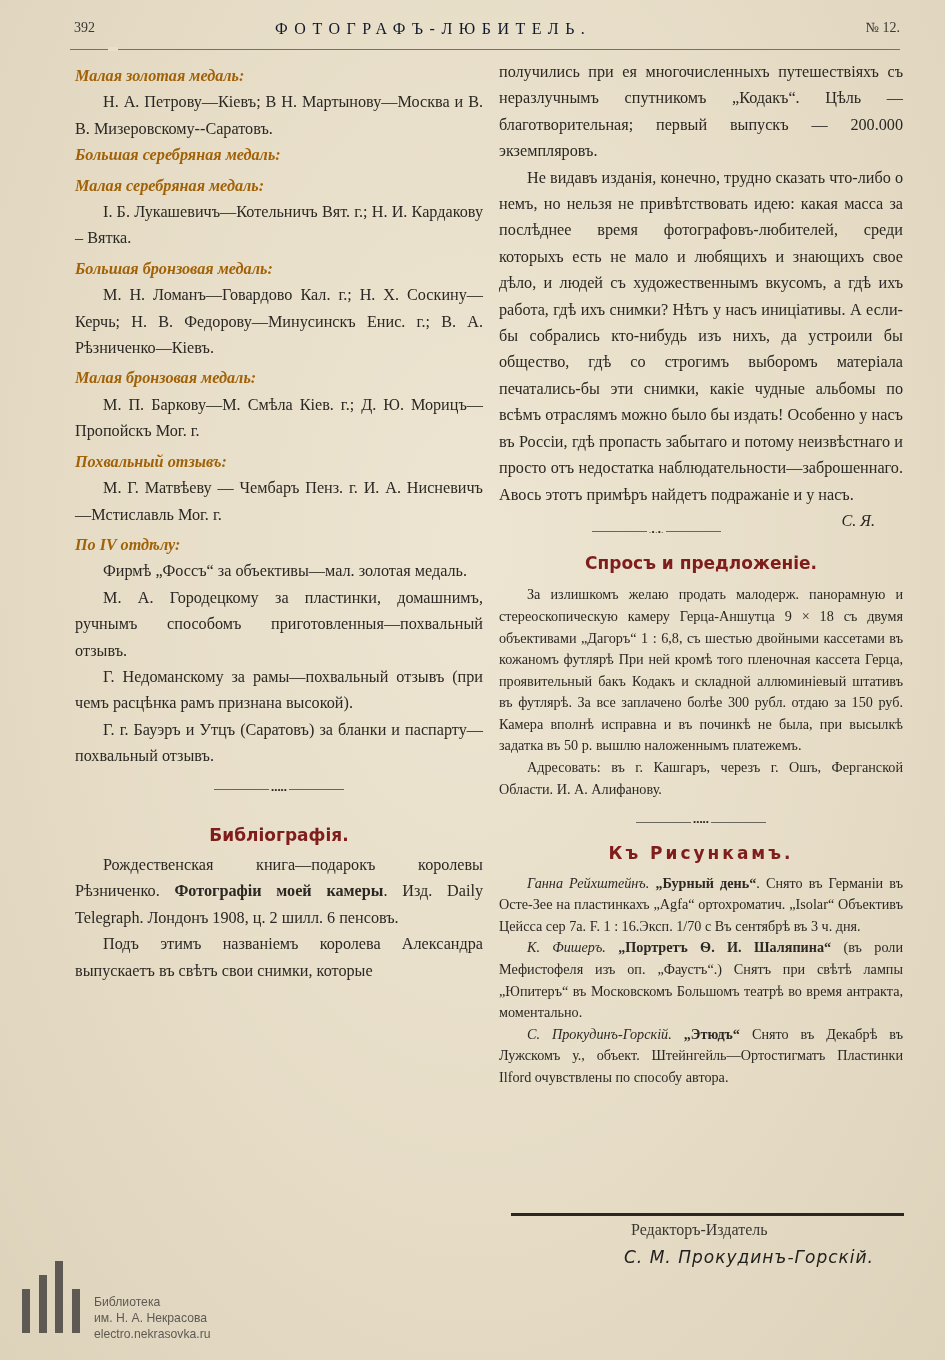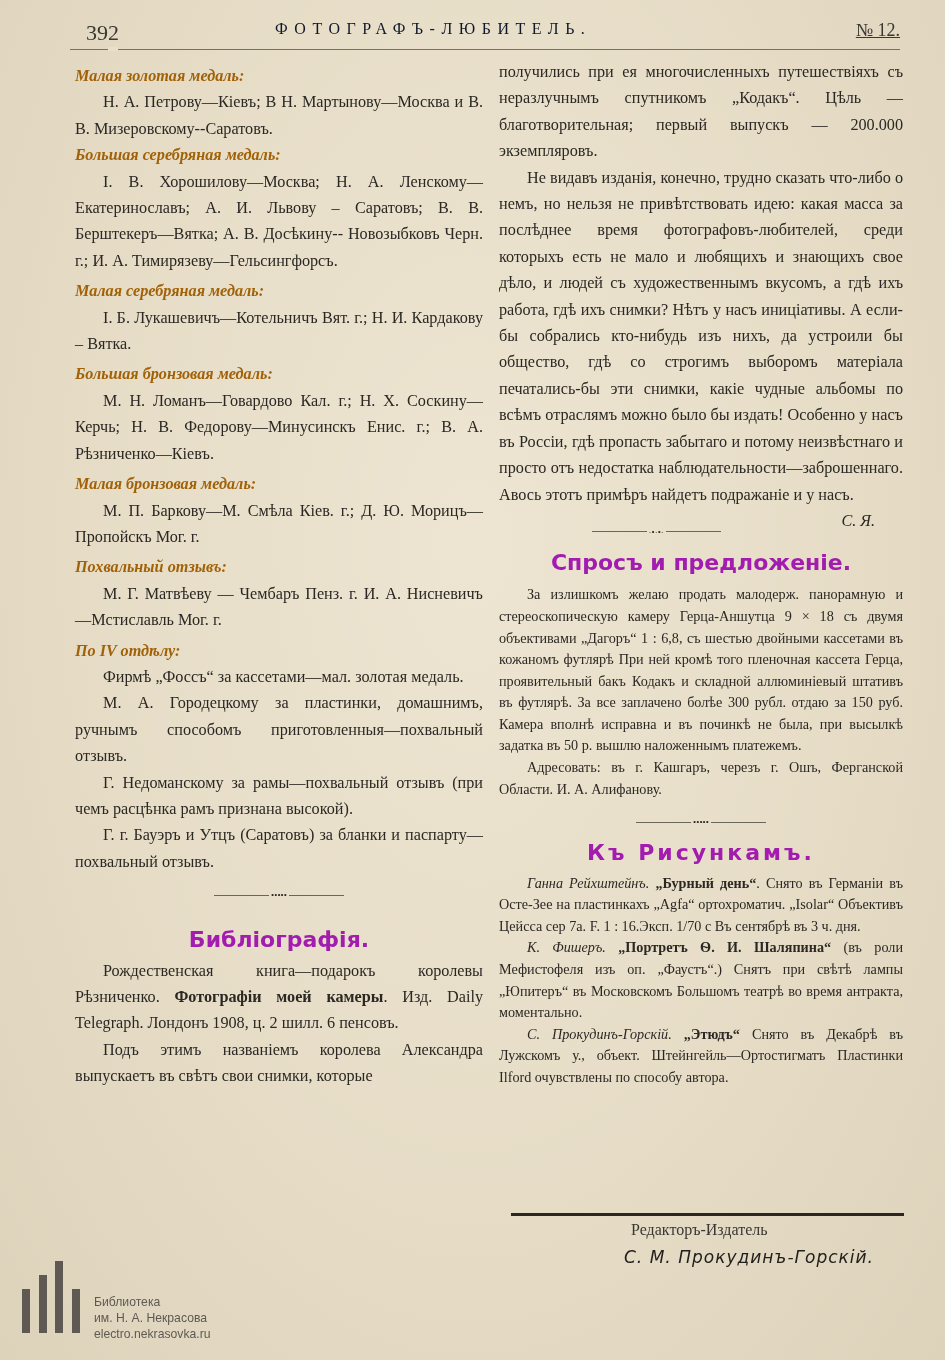--- a/index.html
+++ b/index.html
@@ -5,42 +5,42 @@
   html, body { margin:0; padding:0; }
   body {
     width:945px; height:1360px; overflow:hidden; position:relative;
     background:#e9e0cc;
     background-image: radial-gradient(ellipse at 50% 40%, #ede5d2 0%, #e6dcc6 60%, #ddd2ba 100%);
     color:#2b2824;
     font-family:"Liberation Serif", "DejaVu Serif", serif;
   }
   .abs { position:absolute; }
   .header { left:70px; top:14px; width:830px; height:28px; }
-  .pgnum { position:absolute; left:16px; top:6px; font-size:22px; color:#3a3631; }
+  .pgnum { position:absolute; left:4px; top:6px; font-size:14px; color:#3a3631; }
   .journal { position:absolute; left:205px; top:6px; font-size:16px; letter-spacing:6.5px; color:#0f172a; }
-  .issue { position:absolute; right:0; top:6px; font-size:18px; color:#3a3631;text-decoration:underline; }
+  .issue { position:absolute; right:0; top:6px; font-size:14px; color:#3a3631; }
   .hrule { position:absolute; left:0; top:35px; width:830px; border-top:1px solid #77706a; }
   .hrule-gap { position:absolute; left:38px; top:33px; width:10px; height:4px; background:#e9e0cc; }
 
   .col { position:absolute; font-size:16.2px; line-height:26.4px; text-align:justify; }
   .col-left { left:75px; top:63px; width:408px; }
   .col-right { left:499px; top:59px; width:404px; }
   .col p { margin:0; text-indent:28px; }
   .col p.noind { text-indent:0; }
   .sub { text-align:left; font-style:italic; text-indent:0 !important; margin:0; color:#a16207;font-weight:bold; }
   .brace-block { position:relative; margin:0; }
   .brace-text { width:300px; }
   .brace-text p { text-align:justify; }
   .brace { position:absolute; left:308px; top:4px; width:10px; height:104px; border-right:1.5px solid #4a4540; }
   .brace-tip { position:absolute; left:316px; top:52px; width:6px; border-top:1.5px solid #4a4540; }
   .brace-label { position:absolute; left:320px; top:0; width:90px; text-align:center; font-size:15.5px; line-height:21px; }
   .divider { display:flex; align-items:center; justify-content:center; height:20px; margin:6px 0; }
   .divider .line { width:55px; border-top:1px solid #6b6560; }
   .divider .dots { font-size:9px; margin:0 2px; letter-spacing:0px; line-height:8px; }
-  .sec-title { text-align:center; font-family:"DejaVu Sans", "Liberation Sans", sans-serif; font-weight:bold; font-size:22px; margin:0; color:#a21caf; text-indent:0 !important; }
+  .sec-title { text-align:center; font-family:"DejaVu Sans", "Liberation Sans", sans-serif; font-weight:bold; font-size:17px; margin:0; color:#7f1d1d; text-indent:0 !important; }
   .small { font-size:14.2px; line-height:21.6px; }
   .bold { font-weight:bold; }
   .it { font-style:italic; }
   .sig { float:right; font-style:italic; margin-right:28px; }
   .thick-rule { position:absolute; left:511px; top:1213px; width:393px; border-top:3px solid #2a2723; }
   .editor-label { position:absolute; left:631px; top:1221px; font-size:16px; color:#3a3631; }
   .editor-name { position:absolute; left:616px; top:1247px; font-family:"DejaVu Sans", sans-serif; font-style:italic; font-size:17px; letter-spacing:1px; color:#22201d;margin-left:8px; }
 
   .wm { position:absolute; left:22px; top:1266px; width:260px; height:70px; }
   .wm-bar { position:absolute; bottom:3px; width:8px; background:#5e5953; }
@@ -54,33 +54,32 @@
   <span class="journal">ФОТОГРАФЪ-ЛЮБИТЕЛЬ.</span>
   <span class="issue">№ 12.</span>
   <div class="hrule"></div>
   <div class="hrule-gap"></div>
 </div>
 
 <div class="col col-left">
   <p class="sub">Малая золотая медаль:</p>
   <p>Н. А. Петрову—Кіевъ; В Н. Мартынову—Москва и В. В. Мизеровскому--Саратовъ.</p>
   <p class="sub">Большая серебряная медаль:</p>
-  <p>I. В. Хорошилову—Москва; Н. А. Ленскому—Екатеринославъ; А. И. Львову – Саратовъ; В. В. Берштекеръ—Вятка; А. В. Досѣкину-- Новозыбковъ Черн. г.; И. А. Тимирязеву—Гельсингфорсъ.</p>
   <p class="sub" style="margin-top:4px">Малая серебряная медаль:</p>
   <p>I. Б. Лукашевичъ—Котельничъ Вят. г.; Н. И. Кардакову – Вятка.</p>
   <p class="sub" style="margin-top:4px">Большая бронзовая медаль:</p>
   <p>М. Н. Ломанъ—Говардово Кал. г.; Н. Х. Соскину—Керчь; Н. В. Федорову—Минусинскъ Енис. г.; В. А. Рѣзниченко—Кіевъ.</p>
   <p class="sub" style="margin-top:4px">Малая бронзовая медаль:</p>
   <p>М. П. Баркову—М. Смѣла Кіев. г.; Д. Ю. Морицъ—Пропойскъ Мог. г.</p>
   <p class="sub" style="margin-top:4px">Похвальный отзывъ:</p>
   <p>М. Г. Матвѣеву — Чембаръ Пенз. г. И. А. Нисневичъ—Мстиславль Мог. г.</p>
   <p class="sub" style="margin-top:4px">По IV отдѣлу:</p>
 
 
-  <p>Фирмѣ „Фоссъ“ за кассетами—мал. золотая медаль.</p>
+  <p>Фирмѣ „Фоссъ“ за объективы—мал. золотая медаль.</p>
   <p>М. А. Городецкому за пластинки, домашнимъ, ручнымъ способомъ приготовленныя—похвальный отзывъ.</p>
   <p>Г. Недоманскому за рамы—похвальный отзывъ (при чемъ расцѣнка рамъ признана высокой).</p>
   <p>Г. г. Бауэръ и Утцъ (Саратовъ) за бланки и паспарту—похвальный отзывъ.</p>
 
   <div class="divider" style="margin-top:10px">
     <span class="line"></span>
       <span class="dots">•••••</span>
       <span class="line"></span>
   </div>
   <p class="sec-title" style="margin-top:22px">Библіографія.</p>

